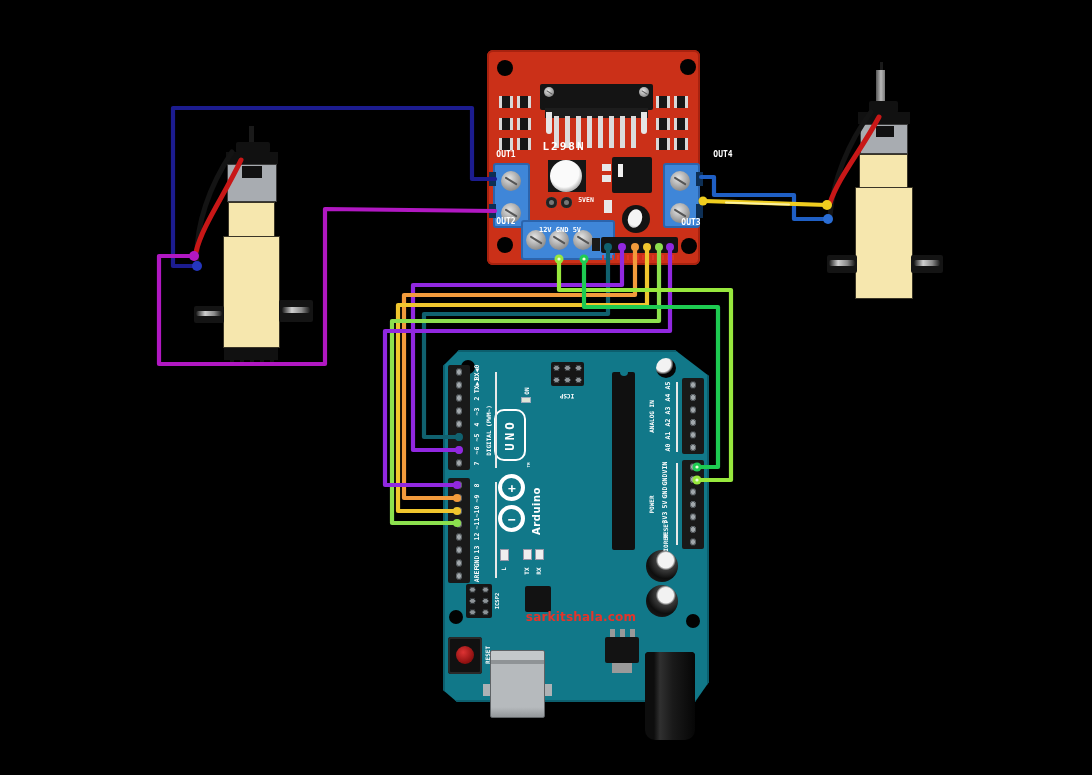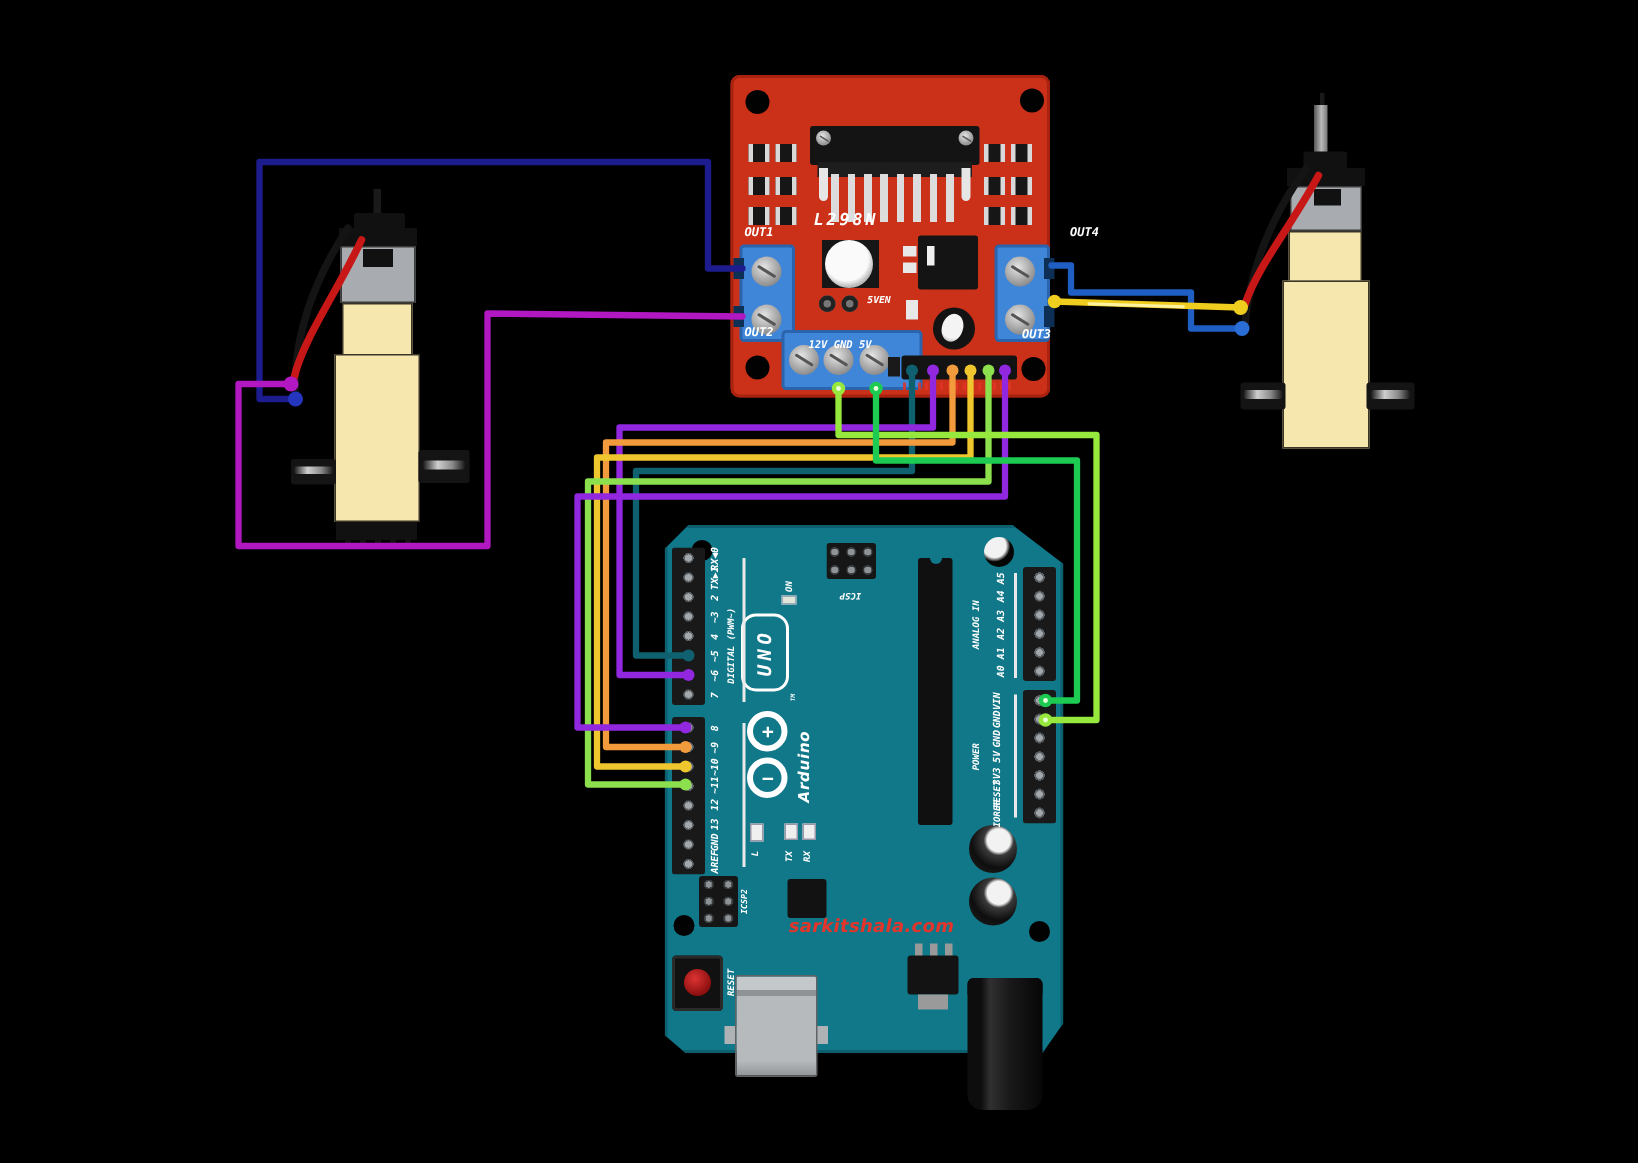--- a/index.html
+++ b/index.html
@@ -1,17 +1,17 @@
 <!DOCTYPE html>
 <html><head>
 <meta charset="utf-8">
 <style>
   html,body{margin:0;padding:0;background:#000;}
   #stage{position:relative;width:1092px;height:775px;background:#000;overflow:hidden;
-         font-family:"DejaVu Sans Mono",monospace;font-style:italic;}
+         font-family:"DejaVu Sans Mono",monospace;}
   #stage *{position:absolute;box-sizing:border-box;}
   #wires{left:0;top:0;width:1092px;height:775px;z-index:30;pointer-events:none;}
 
   
   .board{z-index:1;}
   #l298n-board{left:487px;top:50px;width:213px;height:215px;background:#cb3018;border-radius:6px;
                box-shadow:inset 0 0 0 2px #a8220f;}
   #arduino-board{left:443px;top:350px;width:266px;height:352px;background:#117889;
                  clip-path:polygon(16px 0,232px 0,266px 26px,266px 332px,252px 352px,14px 352px,0 340px,0 16px);
                  box-shadow:inset 0 0 0 2px #0c5f6e;}

